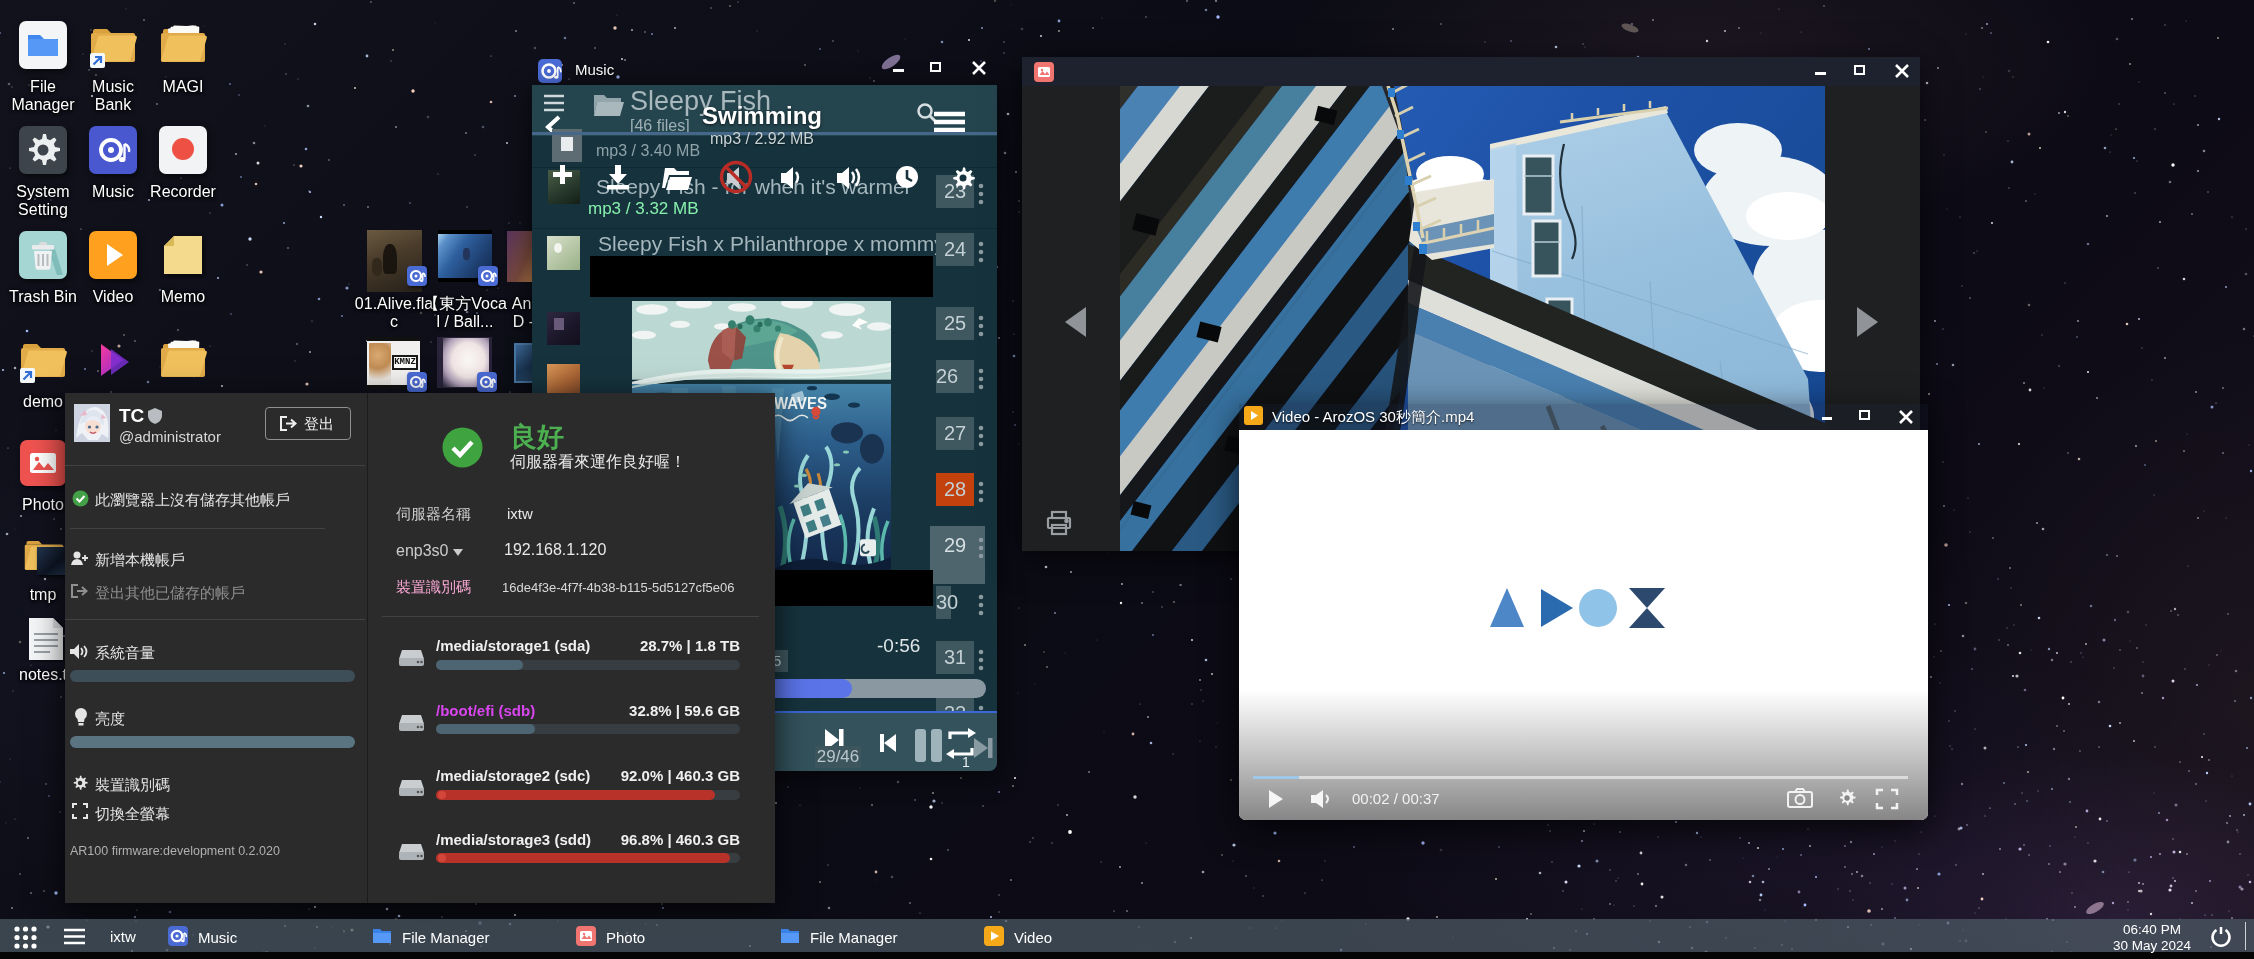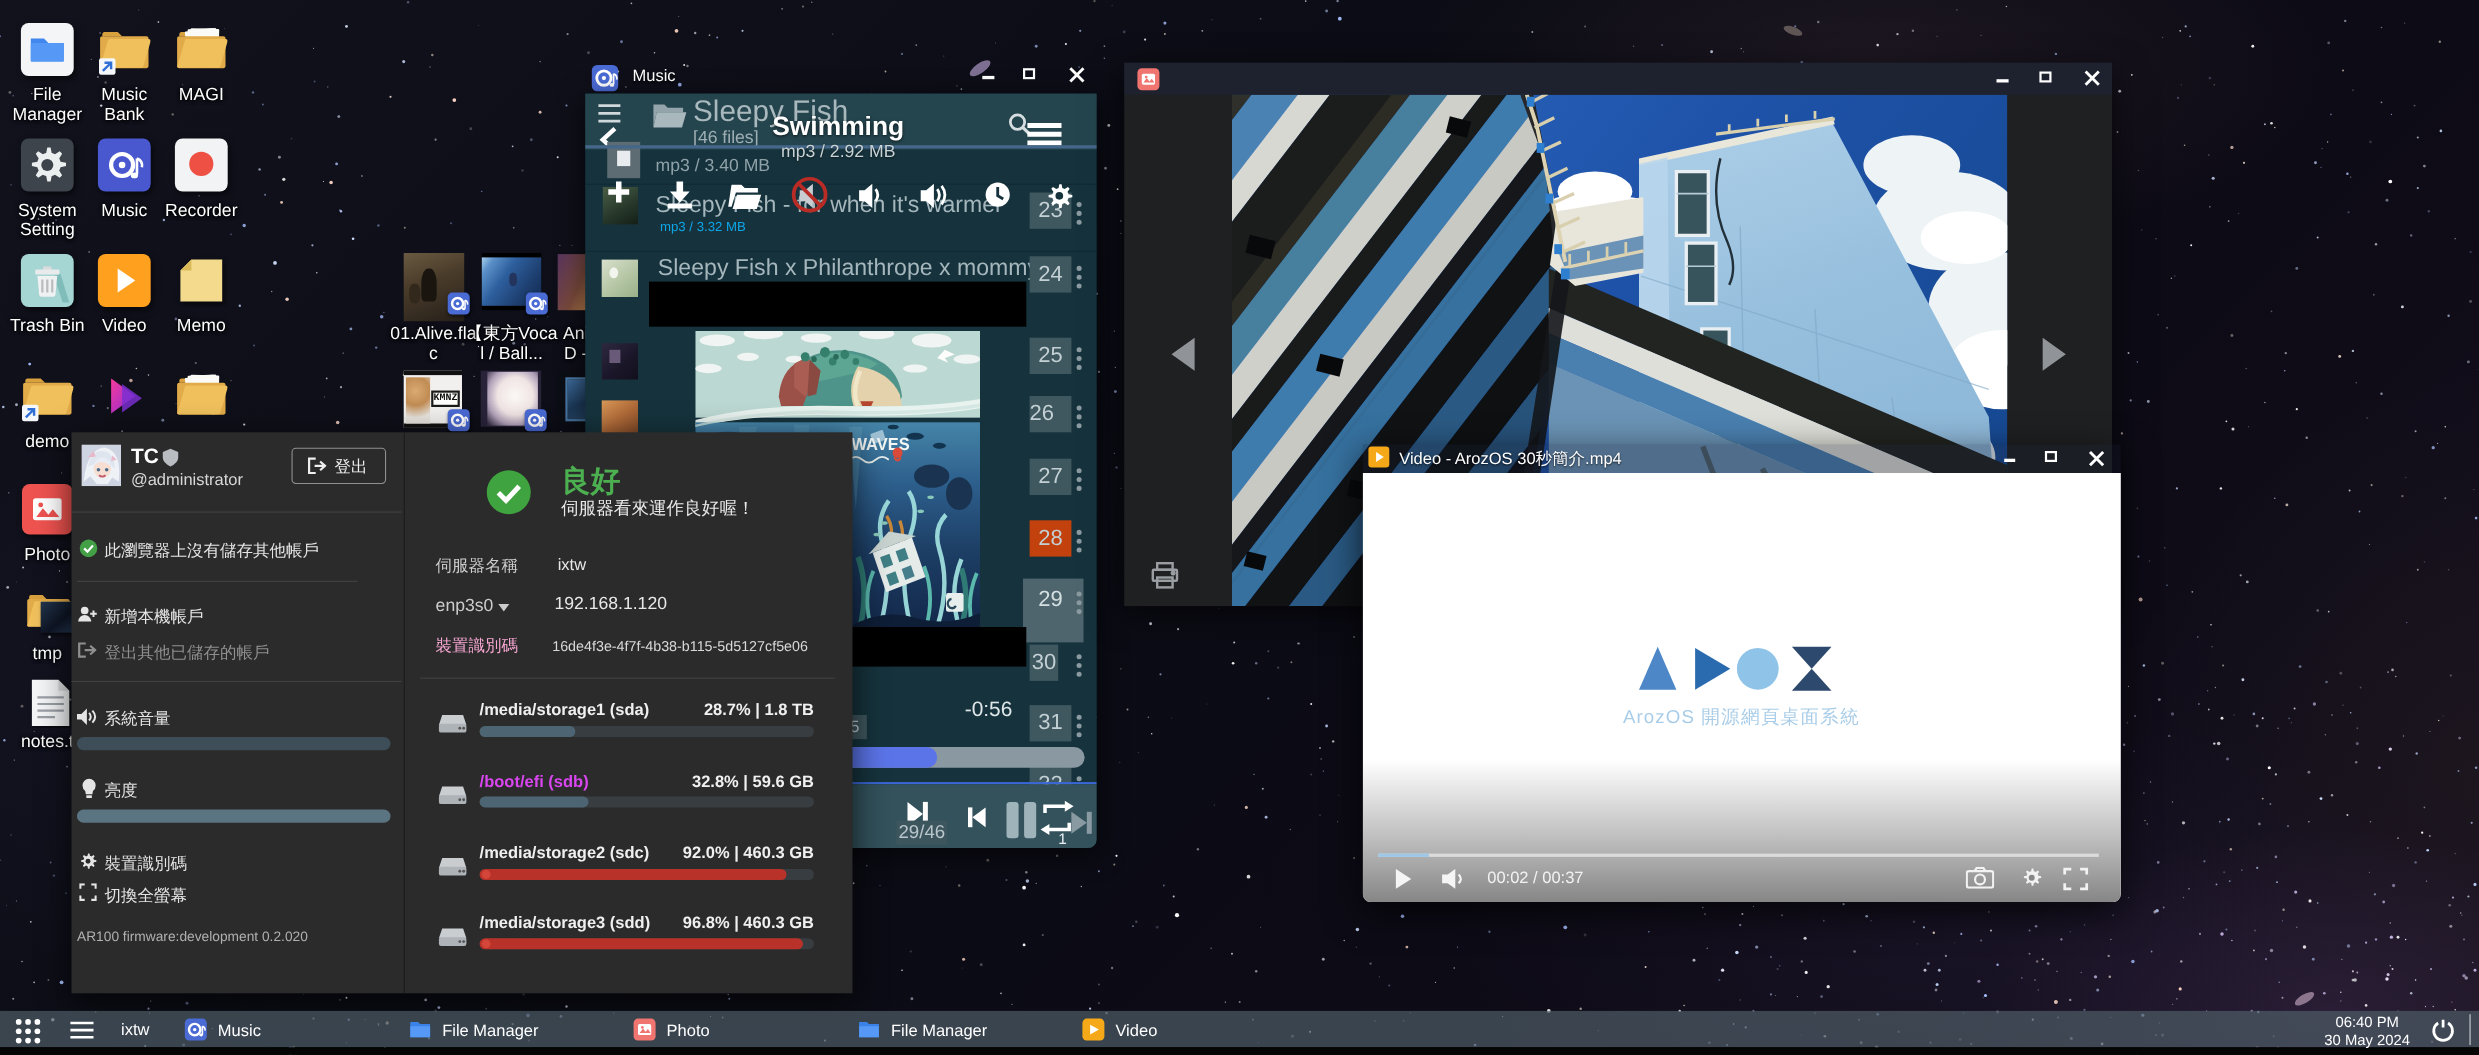--- a/index.html
+++ b/index.html
@@ -2012,36 +2012,36 @@
         <g stroke="#fff" stroke-width="4.5">
           <path d="M2 3 h31 M2 11 h31 M2 19 h31"></path>
         </g>
       </svg>
       <div class="abs" style="left:20px;top:44px;width:30px;height:33px;background:#5c6c72"></div>
       <div class="abs" style="left:29px;top:52px;width:12px;height:14px;background:#e8ecee"></div>
       <div class="abs" style="left:64px;top:57px;font-size:16px;color:#8fa2a8">mp3 / 3.40 MB</div>
       <div class="abs" style="left:0px;top:82px;width:465px;height:1px;background:#0f2a33"></div>
       <div class="abs" style="left:16px;top:85px;width:32px;height:34px;background:linear-gradient(150deg,#4a5e46,#26372a 60%,#141f16)"></div>
       <div class="abs" style="left:64px;top:90px;font-size:21px;color:#a5b6bc;white-space:nowrap">Sleepy Fish - for when it's warmer</div>
-      <div class="abs" style="left:68px;top:114px;font-size:12px;color:#0ea5e9">mp3 / 3.32 MB</div>
+      <div class="abs" style="left:56px;top:114px;font-size:17px;color:#86efac">mp3 / 3.32 MB</div>
       <div class="abs" style="left:0px;top:143px;width:465px;height:1px;background:#0f2a33"></div>
       <div class="abs" style="left:15px;top:151px;width:33px;height:34px;background:linear-gradient(140deg,#d8e0cc,#b8c8a8 50%,#98b088);"></div>
       <div class="abs" style="left:22px;top:158px;width:8px;height:10px;background:#f2f4ee;border-radius:50%"></div>
       <div class="abs" style="left:66px;top:147px;font-size:21px;color:#a5b6bc;white-space:nowrap">Sleepy Fish x Philanthrope x mommy -</div>
       <div class="abs" style="left:15px;top:227px;width:33px;height:33px;background:linear-gradient(140deg,#2e2840,#1a1628 60%,#120f1d)"></div>
       <div class="abs" style="left:22px;top:233px;width:10px;height:12px;background:#6a5a7a"></div>
       <div class="abs" style="left:15px;top:279px;width:33px;height:33px;background:linear-gradient(140deg,#d89858,#b06a38 50%,#7a4525)"></div>
       <div class="abs" style="left:398px;top:441px;width:55px;height:58px;background:#4e656e"></div>
       <div class="abs" style="left:404px;top:90px;width:38px;height:33px;background:#3f575f;color:#c3d0d4;font-size:20px;text-align:center;line-height:33px">23</div>
       <div class="abs" style="left:404px;top:148px;width:38px;height:33px;background:#3f575f;color:#c3d0d4;font-size:20px;text-align:center;line-height:33px">24</div>
       <div class="abs" style="left:404px;top:222px;width:38px;height:33px;background:#3f575f;color:#c3d0d4;font-size:20px;text-align:center;line-height:33px">25</div>
       <div class="abs" style="left:404px;top:275px;width:38px;height:33px;background:#3f575f;color:#c3d0d4;font-size:20px;line-height:33px">26</div>
       <div class="abs" style="left:404px;top:332px;width:38px;height:33px;background:#3f575f;color:#c3d0d4;font-size:20px;text-align:center;line-height:33px">27</div>
       <div class="abs" style="left:404px;top:388px;width:38px;height:33px;background:#c2410c;color:#c3d0d4;font-size:20px;text-align:center;line-height:33px">28</div>
-      <div class="abs" style="left:404px;top:501px;width:26px;height:33px;background:#3f575f;color:#c3d0d4;font-size:20px;text-align:center;line-height:33px">30</div>
+      <div class="abs" style="left:404px;top:501px;width:15px;height:33px;background:#3f575f;color:#c3d0d4;font-size:20px;text-align:center;line-height:33px">30</div>
       <div class="abs" style="left:404px;top:556px;width:38px;height:33px;background:#3f575f;color:#c3d0d4;font-size:20px;text-align:center;line-height:33px">31</div>
       <div class="abs" style="left:404px;top:612px;width:38px;height:33px;background:#3f575f;color:#c3d0d4;font-size:20px;text-align:center;line-height:33px">32</div>
       <div class="abs" style="left:404px;top:444px;width:38px;height:33px;color:#d5dfe2;font-size:20px;text-align:center;line-height:33px">29</div>
       <svg class="abs" style="left:444px;top:98px" width="10" height="26">
         <g fill="#8a9aa0">
           <circle cx="5" cy="3" r="2.3"></circle>
           <circle cx="5" cy="11" r="2.3"></circle>
           <circle cx="5" cy="19" r="2.3"></circle>
         </g>
       </svg>
@@ -2441,21 +2441,20 @@
       <path d="M2 2 L14 14 M14 2 L2 14" stroke="#fff" stroke-width="2.6"></path>
     </svg>
     <div class="abs" style="left:1239px;top:430px;width:689px;height:390px;background:#fff;border-radius:0 0 7px 7px;overflow:hidden">
       <svg class="abs" style="left:250px;top:155px" width="190" height="45" viewBox="0 0 190 45">
         <polygon points="1,42 35,42 18,3" fill="#4d87c7"></polygon>
         <polygon points="52,4 52,42 84,23" fill="#2a6bb0"></polygon>
         <circle cx="109" cy="23" r="19" fill="#8fc4e8"></circle>
         <polygon points="140,3 176,3 158,23 140,3" fill="#2d4a6e"></polygon>
         <polygon points="140,43 176,43 158,23" fill="#2d4a6e"></polygon>
       </svg>
-      <div class="abs" style="left:144px;top:210px;width:400px;text-align:center;font-size:17px;color:#a9cde8;letter-spacing:1px">ArozOS 開源網頁桌面系統</div>
       <div class="abs" style="left:0;top:260px;width:689px;height:130px;background:linear-gradient(180deg,rgba(150,150,150,0) 0%,rgba(138,138,138,0.55) 55%,#868686 100%)"></div>
       <div class="abs" style="left:14px;top:346px;width:655px;height:3px;background:rgba(255,255,255,0.55)"></div>
       <div class="abs" style="left:14px;top:346px;width:46px;height:3px;background:#9fc8e8"></div>
       <svg class="abs" style="left:28px;top:358px" width="18" height="22">
         <path d="M2 2 L16 11 L2 20 z" fill="#f5f5f5"></path>
       </svg>
       <svg class="abs" style="left:70px;top:358px" width="26" height="22">
         <path d="M2 7 h5 l7 -5 v18 l-7 -5 h-5 z" fill="#f5f5f5"></path>
         <path d="M17 7 q4 4 0 8" stroke="#f5f5f5" stroke-width="2" fill="none"></path>
       </svg>

